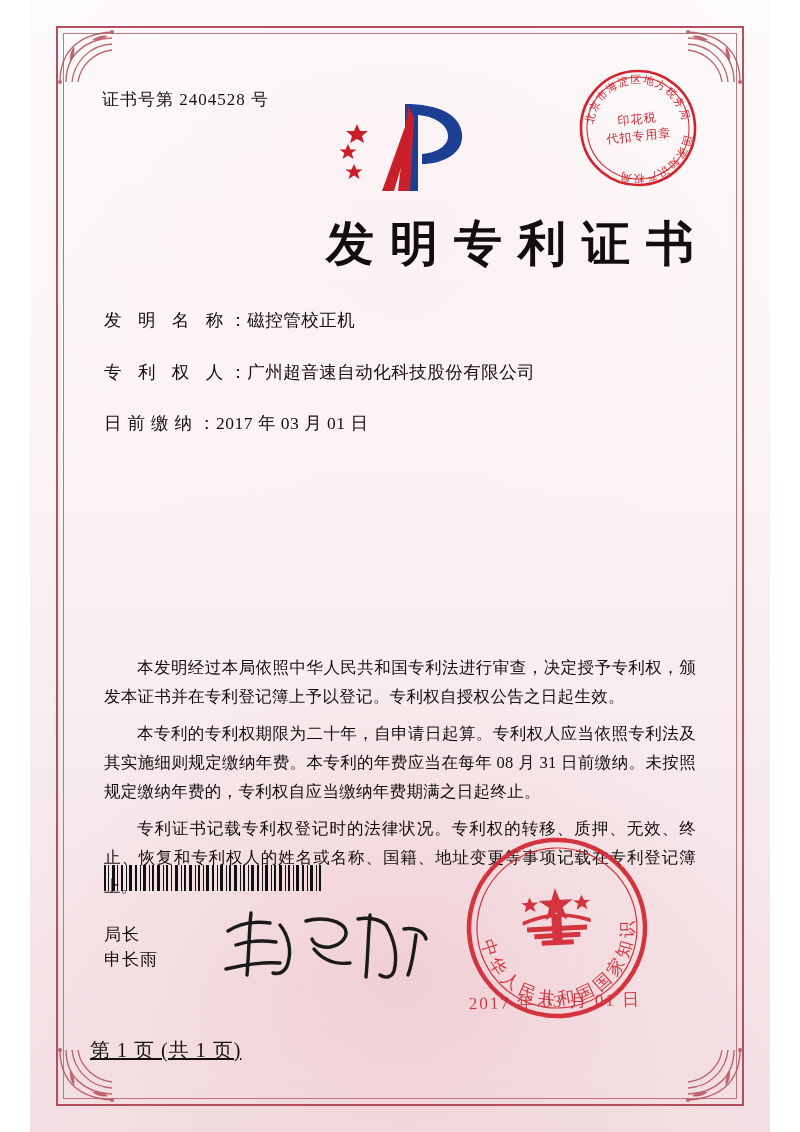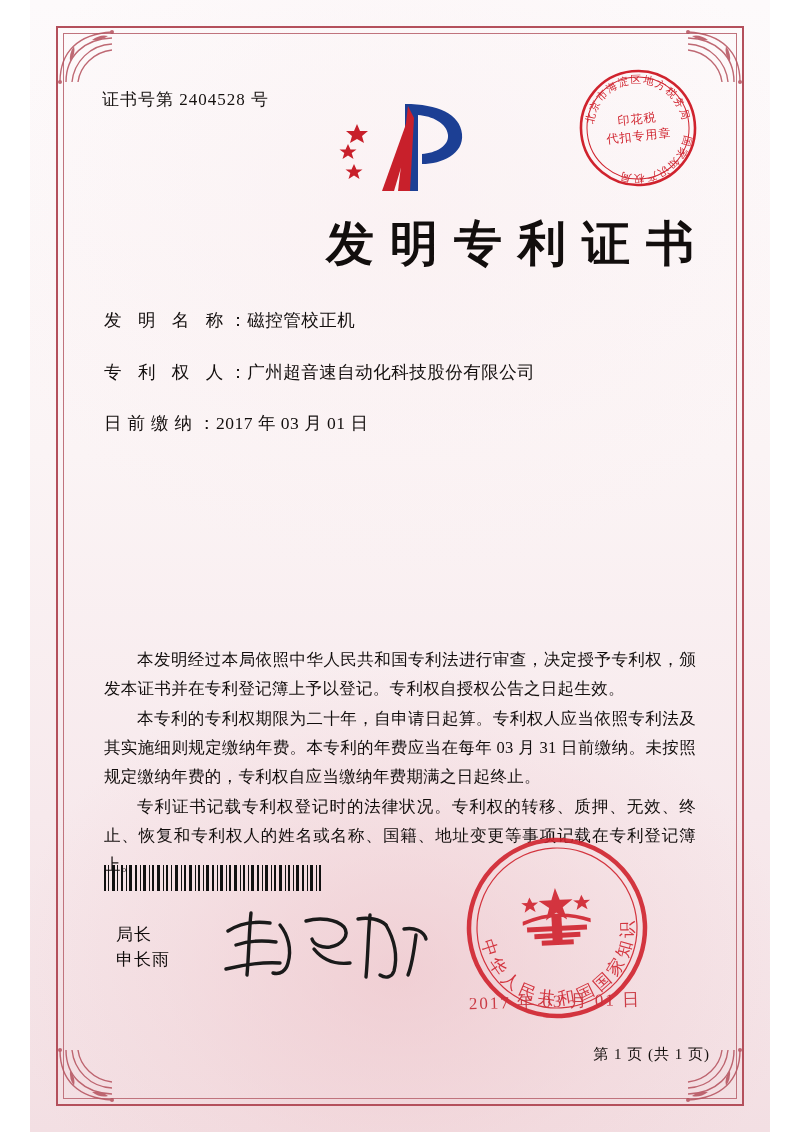--- a/index.html
+++ b/index.html
@@ -116,21 +116,21 @@
     position: absolute;
     left: 14px;
     right: 14px;
     top: 585px;
     font-size: 16.5px;
     line-height: 29px;
     color: #120e0d;
     text-align: justify;
   }
   .body-text p {
-    margin: 0 0 1px 0;
+    margin: 8px 0 1px 0;
     text-indent: 33px;
     letter-spacing: 0.3px;
   }
 
   .barcode {
     position: absolute;
     left: 14px;
     top: 805px;
     width: 218px;
     height: 26px;
@@ -138,21 +138,20 @@
   .barcode svg { display:block; width:100%; height:100%; }
 
   .signer {
     position: absolute;
     left: 14px;
     top: 862px;
     font-size: 17px;
     line-height: 25px;
     color: #120e0d;
     letter-spacing: 1px;
-    margin-left: 12px;
   }
   .signature {
     position: absolute;
     left: 128px;
     top: 845px;
     width: 215px;
     height: 82px;
   }
   .signature svg { display:block; width:100%; height:100%; }
 
@@ -174,24 +173,25 @@
     color: #c8303a;
     letter-spacing: 2px;
     opacity: 0.92;
     transform: rotate(-1.5deg);
   }
 
   .page-num {
     position: absolute;
     left: 0; right: 0;
     bottom: 8px;
-    text-align: right;
-    font-size: 15px;
+    text-align: left;
+    font-size: 20px;
     color: #15110f;
     letter-spacing: 1px;
+    text-decoration: underline;
   }
 </style>
 </head>
 <body>
 
 <div class="page">
 
   <div class="border-outer"></div>
   <div class="border-inner"></div>
 
@@ -308,21 +308,21 @@
       <div class="field">
         <span class="flabel">专 利 权 人</span><span>：</span><span class="fval">广州超音速自动化科技股份有限公司</span>
       </div>
       <div class="field">
         <span class="flabel">日前缴纳</span><span>：</span><span class="fval">2017 年 03 月 01 日</span>
       </div>
     </div>
 
     <div class="body-text">
       <p>本发明经过本局依照中华人民共和国专利法进行审查，决定授予专利权，颁发本证书并在专利登记簿上予以登记。专利权自授权公告之日起生效。</p>
-      <p>本专利的专利权期限为二十年，自申请日起算。专利权人应当依照专利法及其实施细则规定缴纳年费。本专利的年费应当在每年 03 月 31 日前缴纳。未按照规定缴纳年费的，专利权自应当缴纳年费期满之日起终止。</p>
+      <p>本专利的专利权期限为二十年，自申请日起算。专利权人应当依照专利法及其实施细则规定缴纳年费。本专利的年费应当在每年 08 月 31 日前缴纳。未按照规定缴纳年费的，专利权自应当缴纳年费期满之日起终止。</p>
       <p>专利证书记载专利权登记时的法律状况。专利权的转移、质押、无效、终止、恢复和专利权人的姓名或名称、国籍、地址变更等事项记载在专利登记簿上。</p>
     </div>
 
     <div class="barcode">
       <svg viewBox="0 0 218 26" preserveAspectRatio="none">
         <g fill="#111">
           <rect x="0" y="0" width="2" height="26"></rect>
             <rect x="4" y="0" width="1" height="26"></rect>
           <rect x="8" y="0" width="3" height="26"></rect>
             <rect x="13" y="0" width="1" height="26"></rect>

